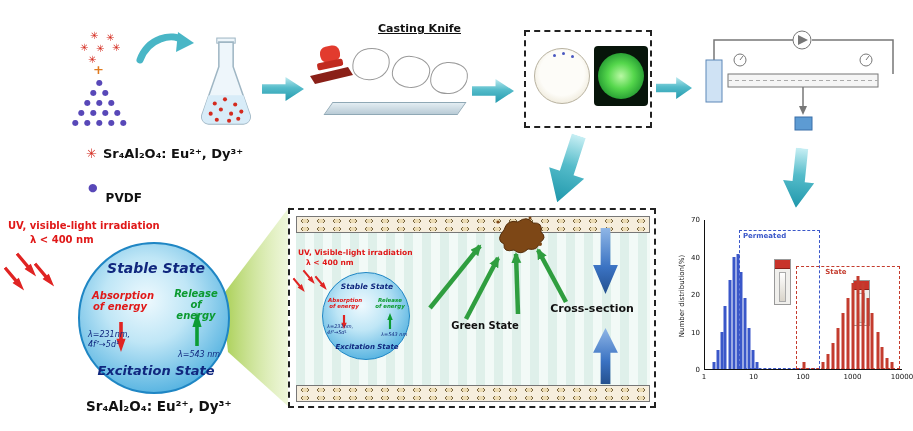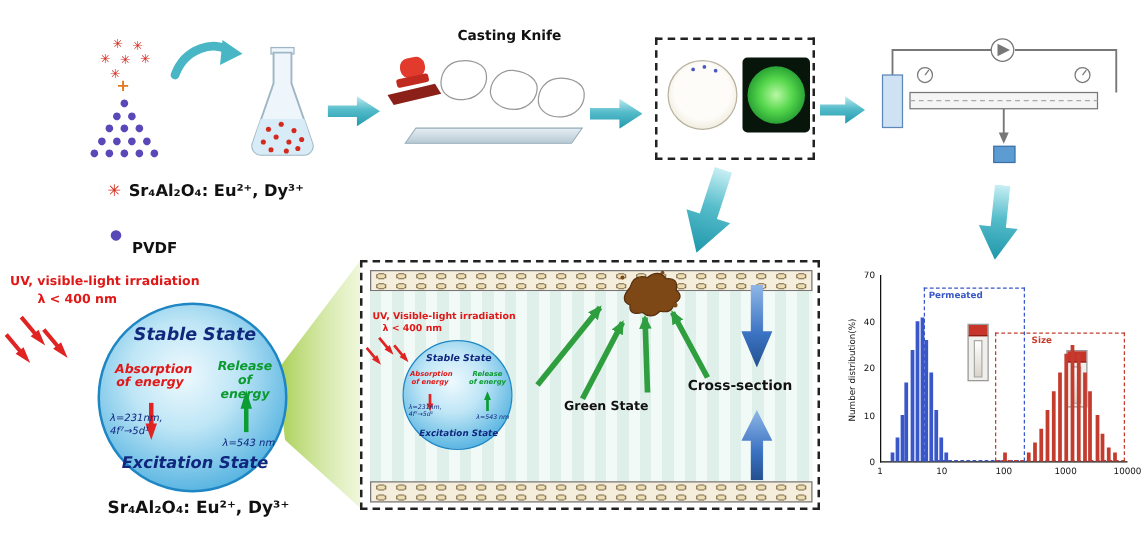--- a/index.html
+++ b/index.html
@@ -86,21 +86,21 @@
         <circle cx="36" cy="76" r="2"></circle>
       <circle cx="46" cy="74" r="2"></circle>
         <circle cx="22" cy="82" r="2"></circle>
         <circle cx="34" cy="83" r="2"></circle>
         <circle cx="43" cy="81" r="2"></circle>
     </g>
   </svg>
 
   <div class="abs tarrow ar" style="left:262px;top:76px;width:42px;height:26px;"></div>
 
-  <div class="abs b" style="left:366px;top:22px;font-size:11px;">Casting Knife</div>
+  <div class="abs b" style="left:378px;top:22px;font-size:11px;text-decoration:underline;">Casting Knife</div>
   <svg class="abs" style="left:306px;top:44px;" width="50" height="50" viewBox="0 0 50 50">
     <rect x="14" y="2" width="20" height="16" rx="7" fill="#e23b2e" transform="rotate(-12 24 10)"></rect>
     <rect x="11" y="17" width="26" height="7" rx="2" fill="#c12a1f" transform="rotate(-12 24 20)"></rect>
     <path d="M4 32 L42 23 L47 31 L9 40 z" fill="#8a2018"></path>
   </svg>
   <div class="abs blob" style="left:352px;top:48px;width:38px;height:32px;transform:rotate(-8deg);"></div>
   <div class="abs blob" style="left:392px;top:56px;width:38px;height:32px;transform:rotate(6deg);"></div>
   <div class="abs blob" style="left:430px;top:62px;width:38px;height:32px;transform:rotate(-4deg);"></div>
   <div class="abs" style="left:328px;top:102px;width:134px;height:13px;transform:skewX(-35deg);background:linear-gradient(180deg,#e3edf2,#b9cbd6);border:1px solid #8fa8b5;"></div>
 
@@ -235,21 +235,21 @@
         <span style="position: absolute; right: 2px; font-size: 7px; transform: translateY(50%); bottom: 25%;">10</span>
         <span style="position: absolute; right: 2px; font-size: 7px; transform: translateY(50%); bottom: 50%;">20</span>
         <span style="position: absolute; right: 2px; font-size: 7px; transform: translateY(50%); bottom: 75%;">40</span>
         <span style="position: absolute; right: 2px; font-size: 7px; transform: translateY(50%); bottom: 100%;">70</span>
       </div>
     <div class="abs" style="left:30px;top:8px;width:198px;height:150px;border-left:1.5px solid #111;border-bottom:1.5px solid #111;">
       <div class="abs" style="left:1%;bottom:0;width:41%;height:93%;border:1.2px dashed #3a57c9;margin-left:32px;">
         <span class="abs b" style="left:3px;top:1px;font-size:7px;color:#3a57c9;">Permeated</span>
       </div>
       <div class="abs" style="left:46%;bottom:0;width:53%;height:69%;border:1.2px dashed #c43c2e;">
-        <span class="abs b" style="left:28%;top:1px;font-size:7px;color:#c43c2e;">Size</span>
+        <span class="abs b" style="left:28%;top:1px;font-size:7px;color:#c43c2e;">State</span>
       </div>
       <div class="abs cuvette" style="left:35%;top:26%;">
         <div class="cap"></div>
         <div class="bod"></div>
       </div>
       <div class="abs cuvette" style="left:75%;top:40%;">
         <div class="cap"></div>
         <div class="bod"></div>
       </div>
     <div class="bar" style="left: 4.40228%; height: 5%; background: rgb(58, 87, 201);"></div>

